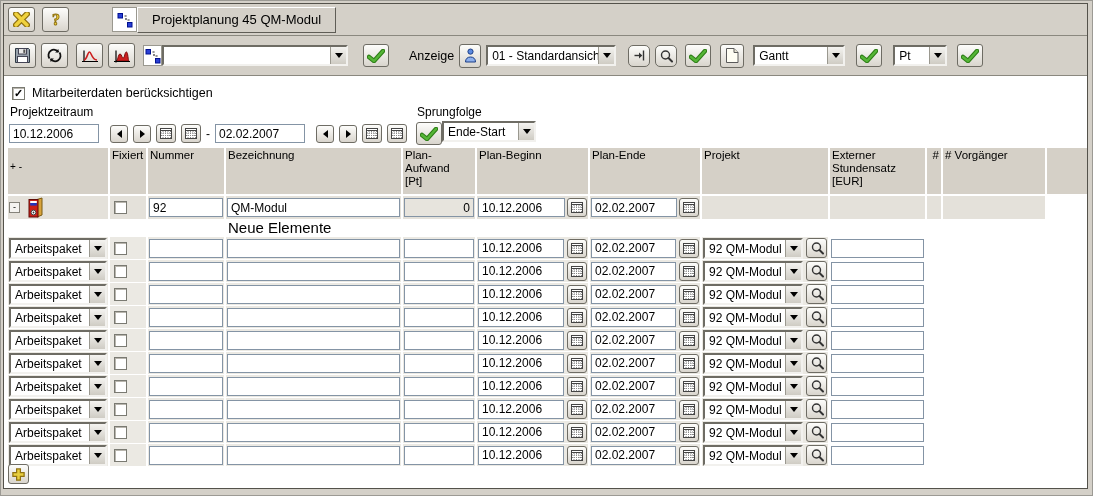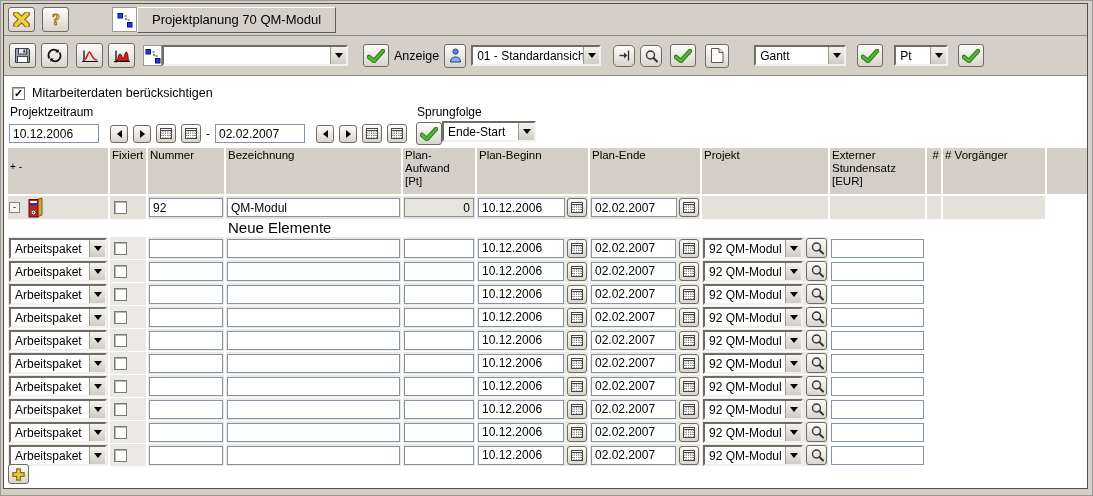--- a/index.html
+++ b/index.html
@@ -147,21 +147,21 @@
         <svg width="14" height="18" viewBox="0 0 14 18">
           <text x="7" y="14" text-anchor="middle" font-size="16" font-weight="bold" font-family="Liberation Serif, serif" fill="#f0d23e" stroke="#8f7111" stroke-width="0.9">?</text>
         </svg>
       </div>
       <div class="tab-icon-box" style="margin-left:36px">
         <svg width="16" height="16" viewBox="0 0 16 16">
             <use href="#i-link"></use>
           </svg>
       </div>
       <div class="tab">
-        <span>Projektplanung 70 QM-Modul</span>
+        <span>Projektplanung 45 QM-Modul</span>
       </div>
     </div>
 
     <div class="toolbar">
       <div class="btn3d big-btn">
         <svg width="17" height="17" viewBox="0 0 17 17">
           <path d="M1.5 1.5 h13 l1 1 v13 h-14 z" fill="#97a1ab" stroke="#2f3a45"></path>
           <rect x="4.5" y="1.5" width="8" height="5.5" fill="#e9e9e9" stroke="#445"></rect>
           <rect x="9.3" y="2.5" width="2" height="3.4" fill="#555"></rect>
           <rect x="3.5" y="9.5" width="10" height="6" fill="#fff" stroke="#445"></rect>
@@ -196,21 +196,21 @@
         <div class="val flex1"></div>
         <div class="arrow">
             <span class="tri-down"></span>
           </div>
       </div>
       <div class="btn3d check-btn" style="margin-left:10px">
         <svg width="18" height="14" viewBox="0 0 18 14">
             <use href="#i-check"></use>
           </svg>
       </div>
-      <span class="label" style="">Anzeige</span>
+      <span class="label" style="margin-left:15px">Anzeige</span>
       <div class="btn3d" style="width:22px;height:24px">
         <svg width="13" height="15" viewBox="0 0 13 15">
           <circle cx="6.5" cy="3.6" r="2.6" fill="#5c8ae0" stroke="#1d3f86"></circle>
           <path d="M1.5 14 c0-3.4 2.2-5 5-5 s5 1.6 5 5 z" fill="#8db0ec" stroke="#1d3f86"></path>
         </svg>
       </div>
       <div class="combo" style="width:130px">
         <div class="val flex1">01 - Standardansicht</div>
         <div class="arrow">
             <span class="tri-down"></span>
@@ -232,21 +232,21 @@
         <svg width="18" height="14" viewBox="0 0 18 14">
             <use href="#i-check"></use>
           </svg>
       </div>
       <div class="btn3d" style="width:24px;height:24px;margin-left:4px">
         <svg width="14" height="17" viewBox="0 0 14 17">
           <path d="M1.5 1.5 h7.5 l4 4 v10 h-11.5 z" fill="#fffef4" stroke="#5a5a5a"></path>
           <path d="M9 1.5 v4 h4" fill="#e7e3d2" stroke="#5a5a5a"></path>
         </svg>
       </div>
-      <div class="combo" style="width:92px;margin-left:20px">
+      <div class="combo" style="width:92px;margin-left:4px">
         <div class="val flex1">Gantt</div>
         <div class="arrow">
             <span class="tri-down"></span>
           </div>
       </div>
       <div class="btn3d check-btn" style="margin-left:6px">
         <svg width="18" height="14" viewBox="0 0 18 14">
             <use href="#i-check"></use>
           </svg>
       </div>

